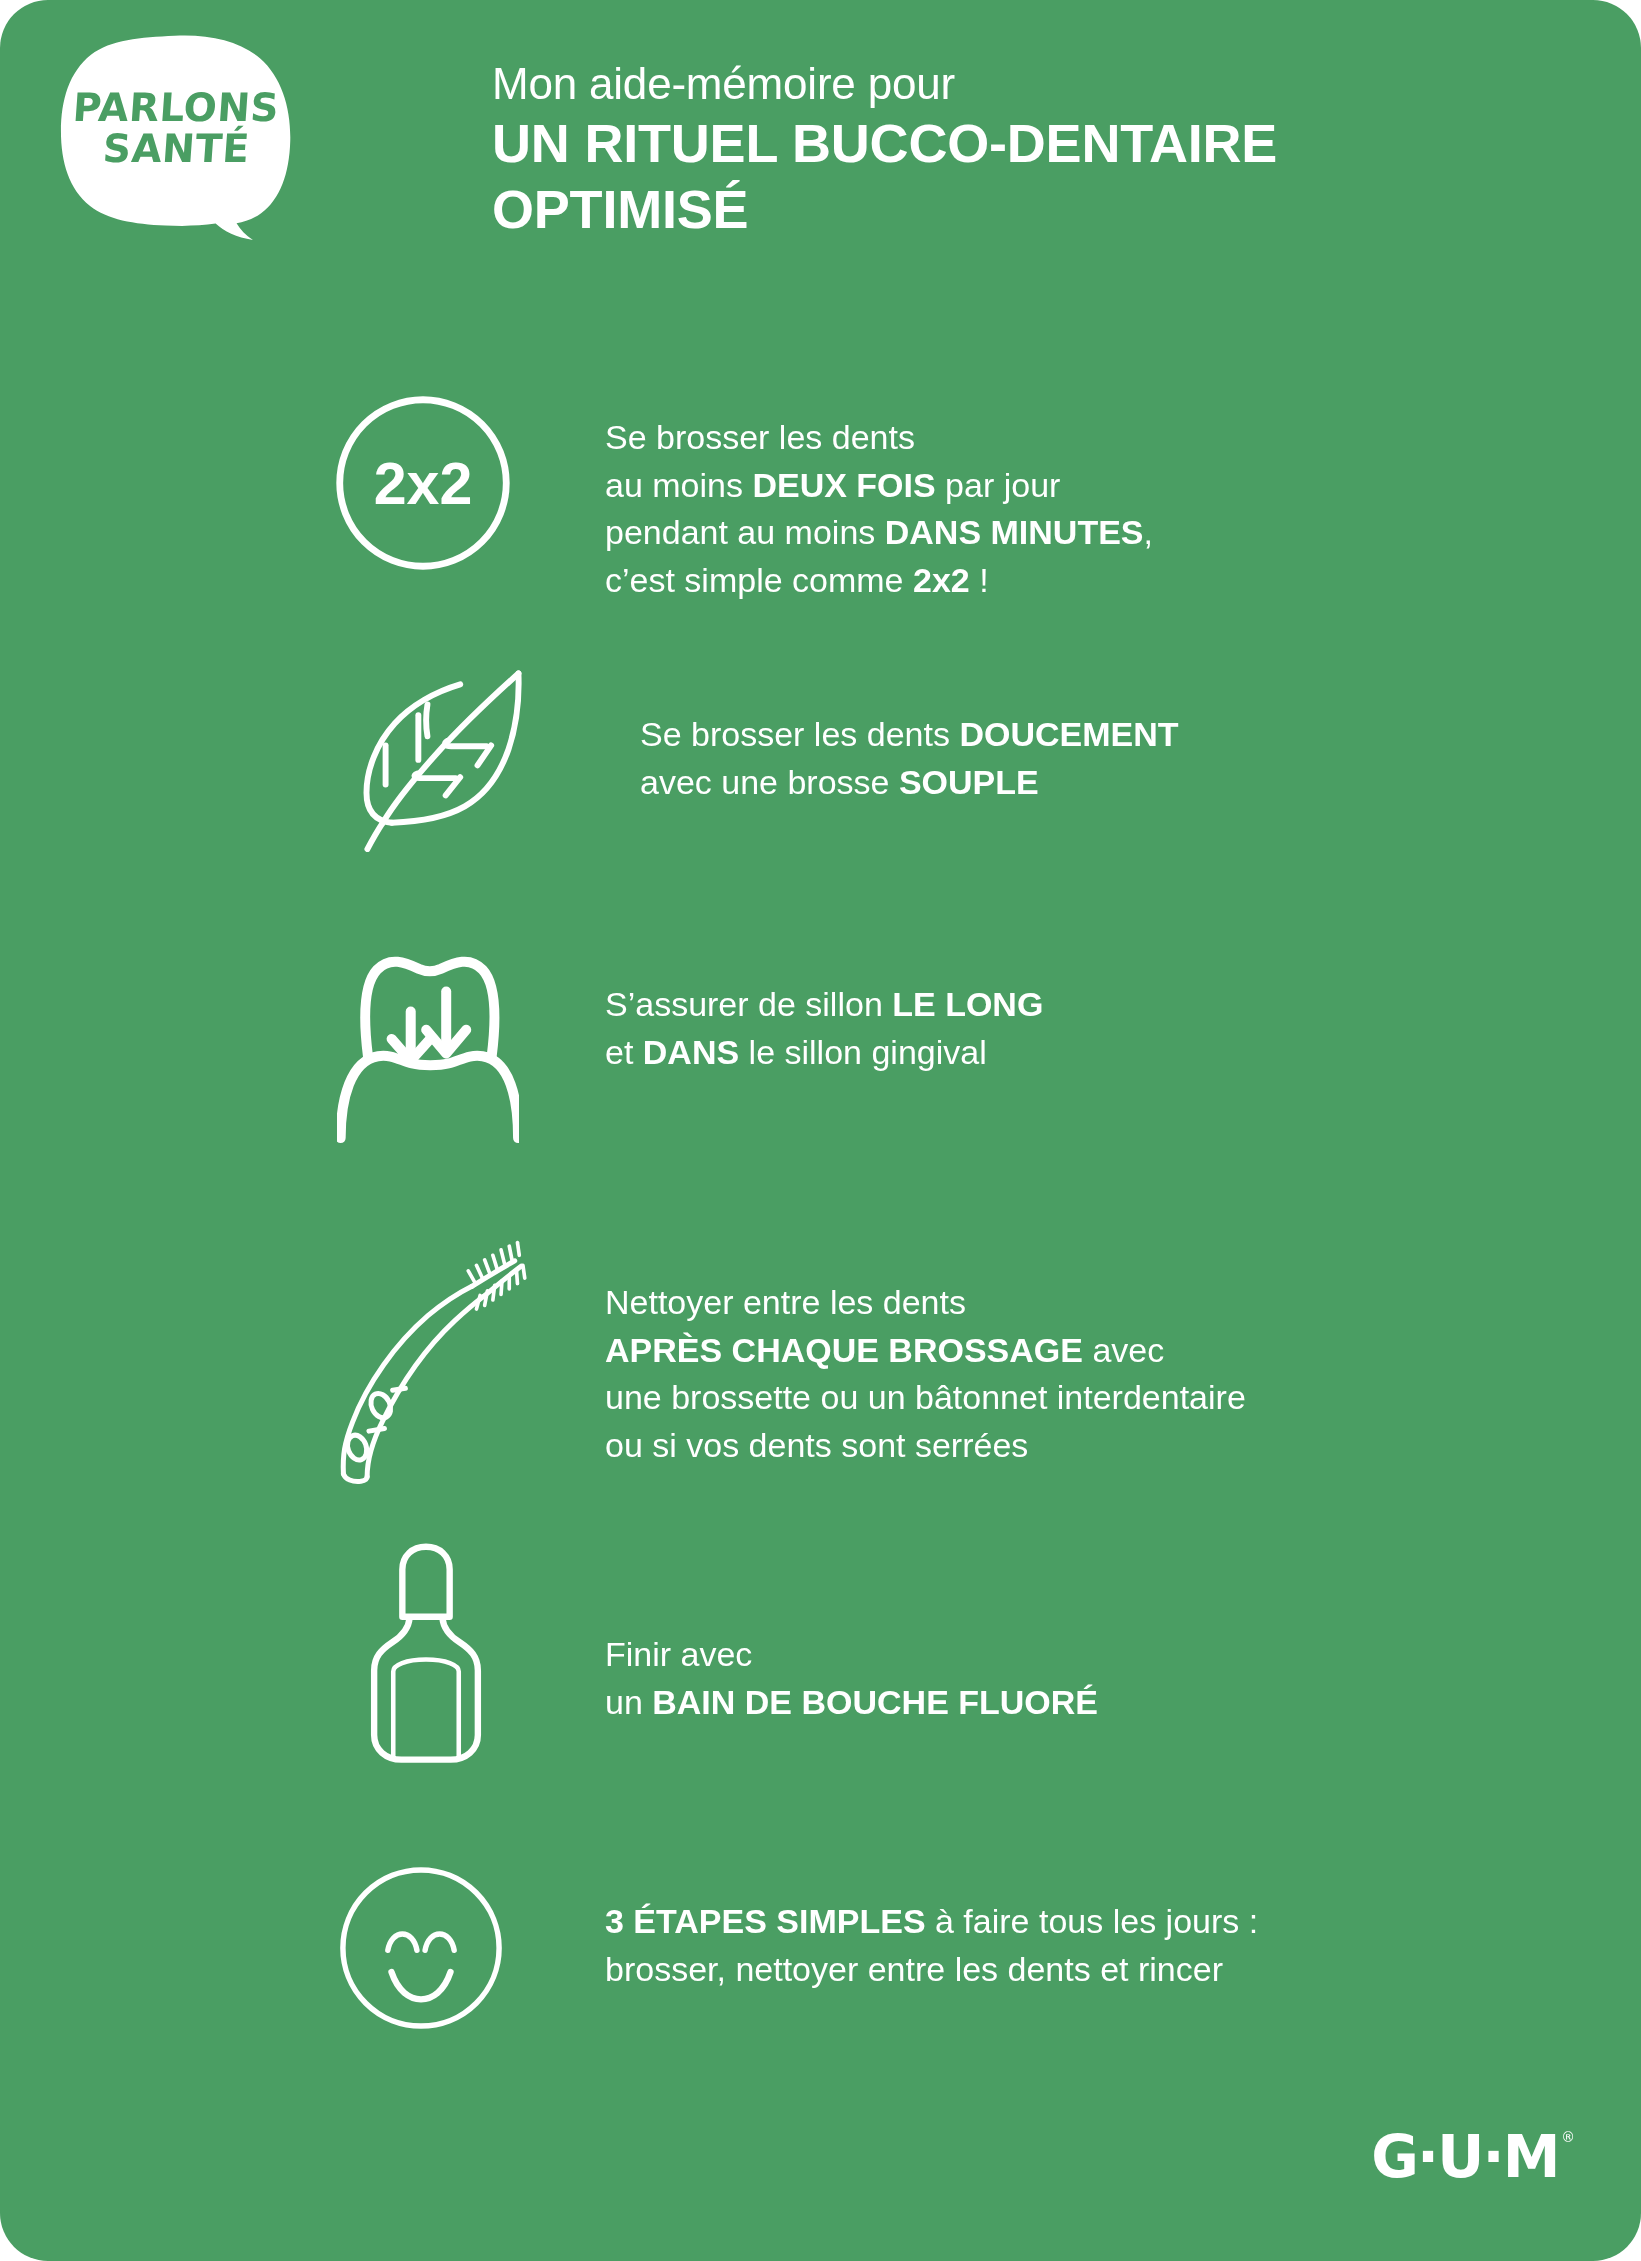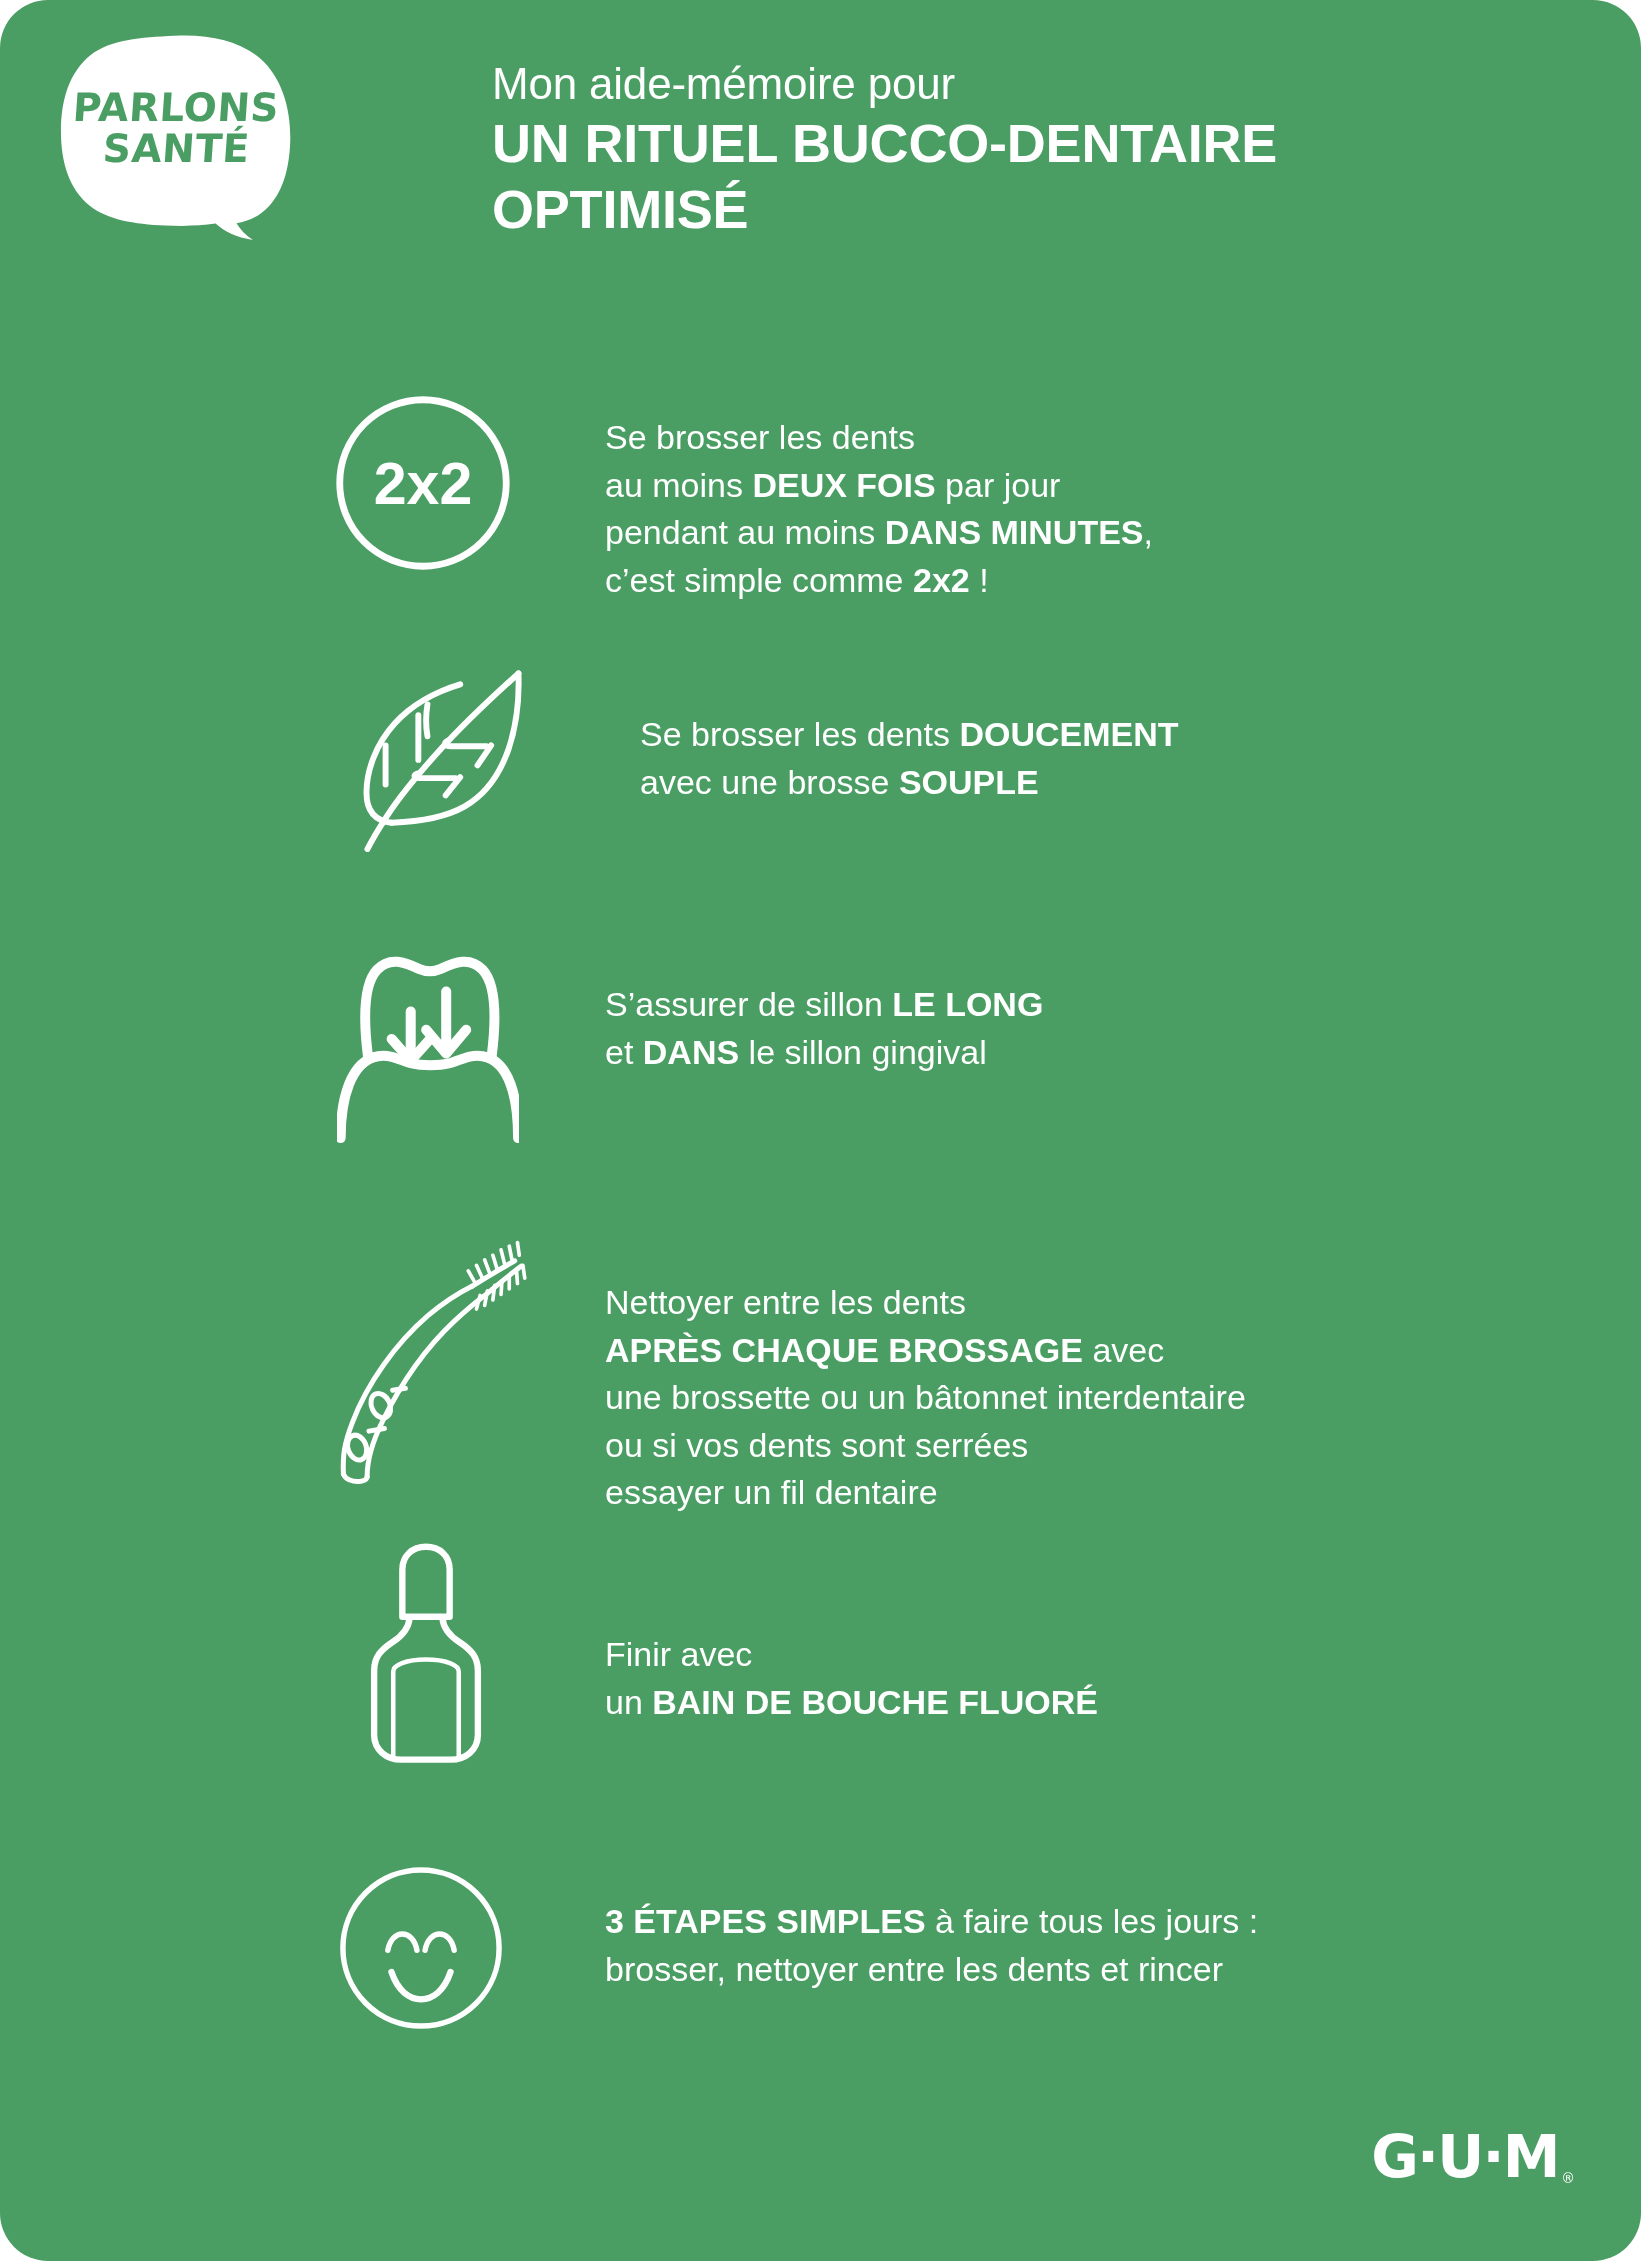--- a/index.html
+++ b/index.html
@@ -101,21 +101,21 @@
     white-space: nowrap;
   }
   .row-text b { font-weight: 700; }
 
   
   #gum-logo {
     position: absolute;
     right: 66px;
     bottom: 75px;
     display: flex;
-    align-items: flex-end;
+    align-items: flex-start;
   }
   #gum-word {
     color: #ffffff;
     font-family: "DejaVu Sans", sans-serif;
     font-weight: 700;
     font-size: 58px;
     letter-spacing: -1.8px;
     line-height: 1;
   }
   #gum-reg {
@@ -258,21 +258,20 @@
             <path d="M408,60 L412,88"></path>
           </g>
         </g>
       </svg>
     </div>
     <div class="row-text" style="top:41px;">
       <div><span>Nettoyer entre les dents</span></div>
       <div><b>APRÈS CHAQUE BROSSAGE</b><span> avec</span></div>
       <div><span>une brossette ou un bâtonnet interdentaire</span></div>
       <div><span>ou si vos dents sont serrées</span></div>
-      <div><span>essayer un fil dentaire</span></div>
     </div>
   </div>
 
   <div class="row" style="top:1534px;">
     <div class="row-icon" style="left:20.5px;">
       <svg width="146" height="232" viewBox="0 0 320 510" xmlns="http://www.w3.org/2000/svg">
         <g fill="none" stroke="#ffffff" stroke-width="14" stroke-linecap="round" stroke-linejoin="round">
 
           <path d="M108,182 L108,78 C108,48 130,28 160,28 C190,28 212,48 212,78 L212,182 Z"></path>
 

